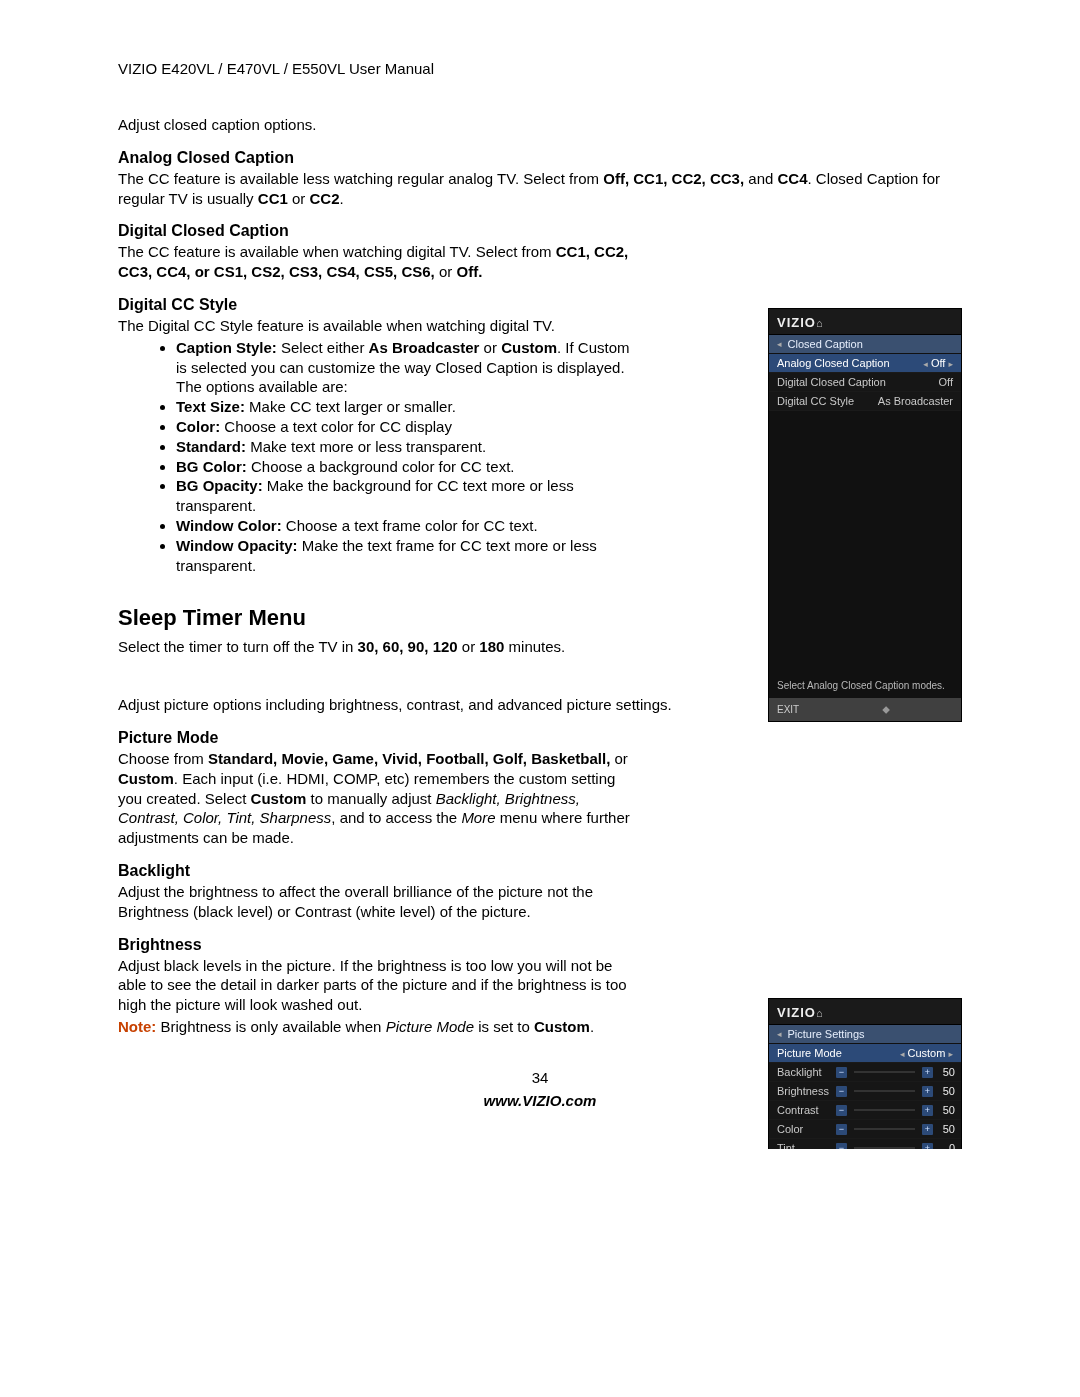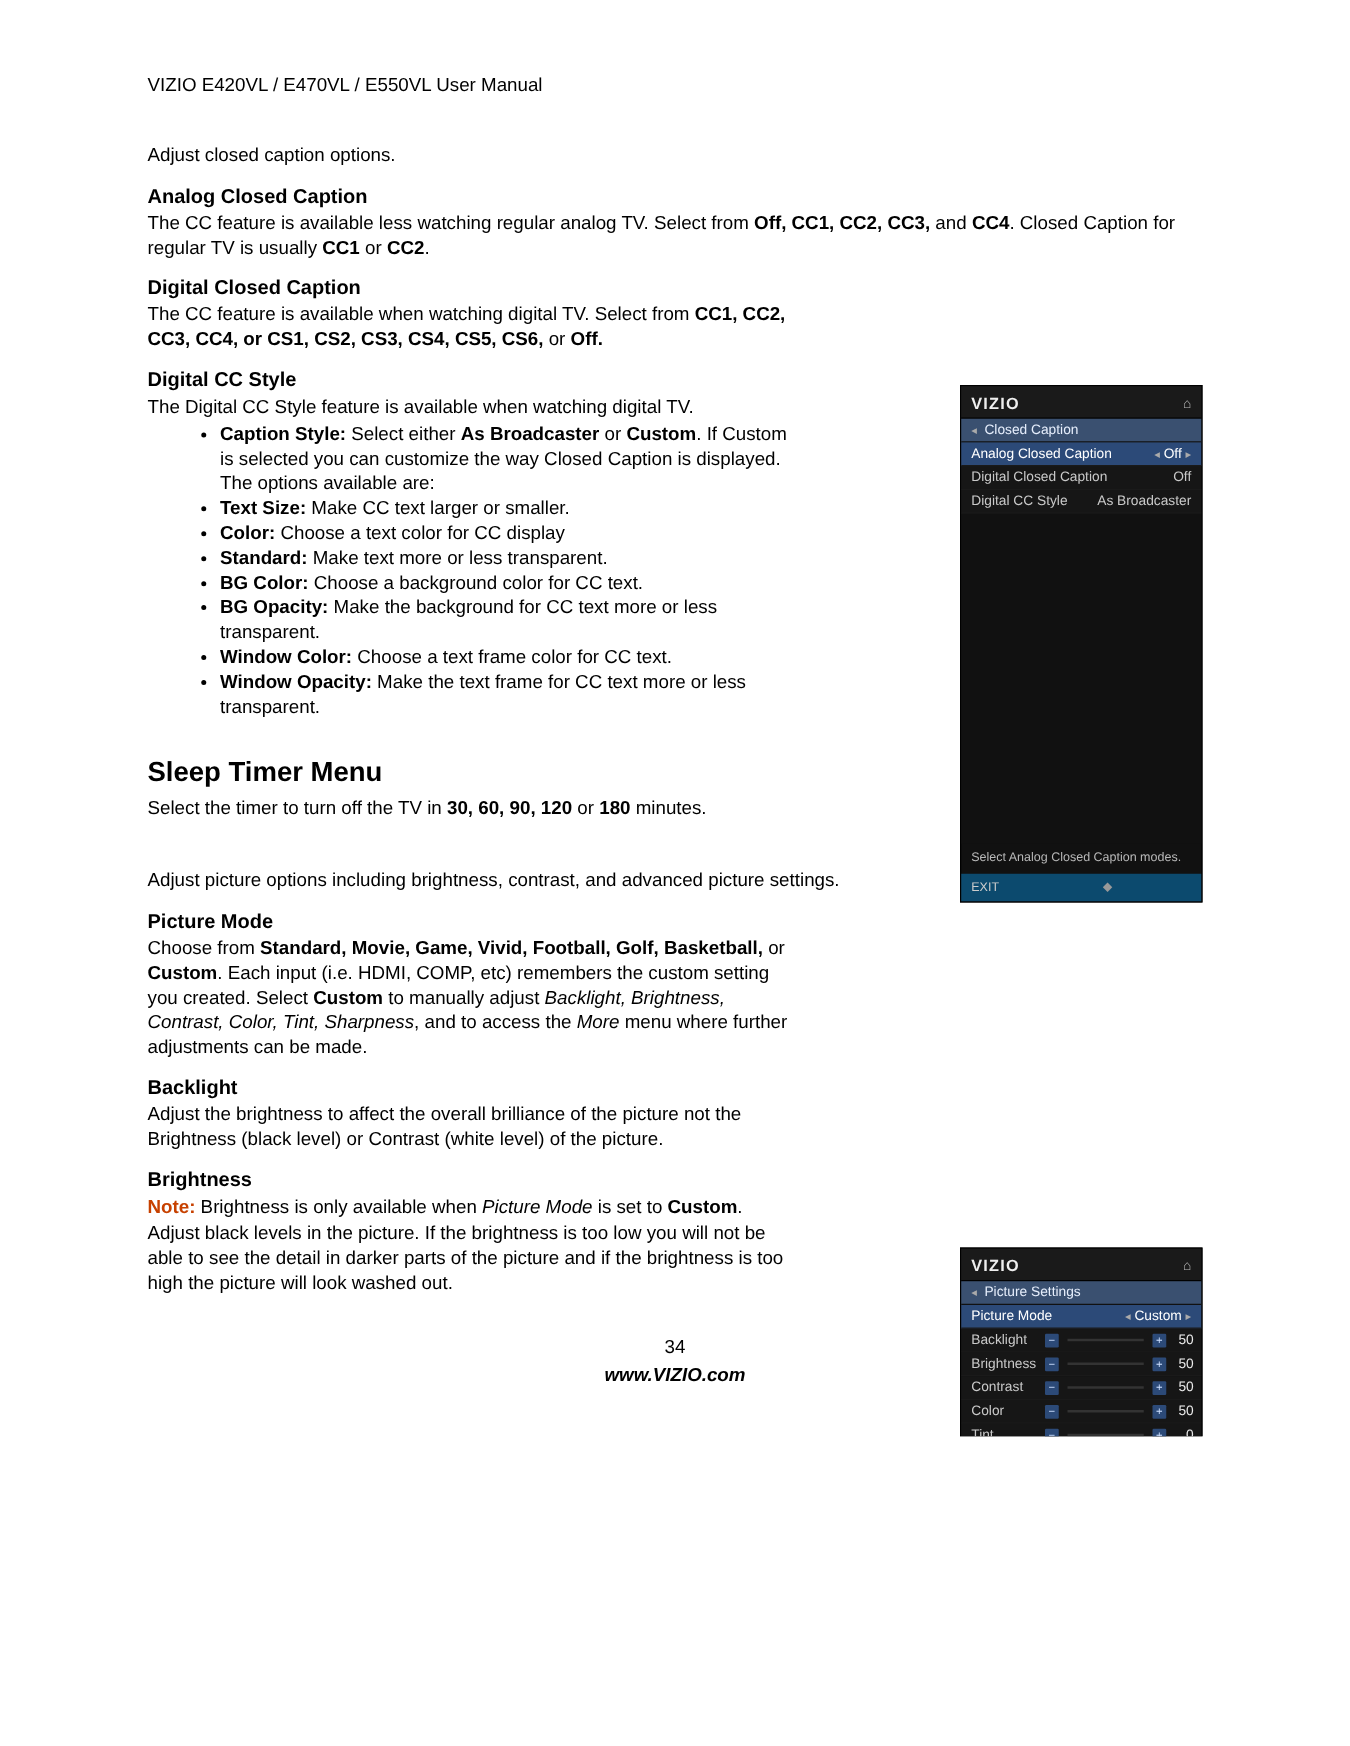--- a/index.html
+++ b/index.html
@@ -57,21 +57,20 @@
   .tv-panel {
     position: absolute;
     width: 192px;
     background: #111;
     color: #c9c9c9;
     font-size: 11px;
     border: 1px solid #000;
   }
   .tv-head {
     display: flex;
-    justify-content: space-between;
     align-items: center;
     padding: 6px 8px 4px 8px;
     background: #1a1a1a;
     border-bottom: 1px solid #000;
   }
   .tv-brand {
     font-family: Arial, sans-serif;
     font-weight: bold;
     font-size: 13px;
     letter-spacing: 1px;
@@ -107,21 +106,21 @@
     font-size: 10px;
     color: #b8b8b8;
     line-height: 1.2;
   }
   .tv-foot {
     display: flex;
     justify-content: flex-start;
     align-items: center;
     gap: 20px;
     padding: 5px 8px;
-    background: #0c4a6e;
+    background: #404040;
     color: #ccc;
     font-size: 10px;
   }
   .tv-foot.icons5 {
     justify-content: space-between;
     gap: 0;
   }
   .v-glyph { color: #999; font-size: 11px; }
   .slider-row {
     display: flex;
@@ -219,24 +218,24 @@
   <div class="wrap-pic">
     <h3>Picture Mode</h3>
     <p>
       <span>Choose from </span><span class="bold">Standard, Movie, Game, Vivid, Football, Golf, Basketball, </span><span>or </span><span class="bold">Custom</span><span>. Each input (i.e. HDMI, COMP, etc) remembers the custom setting you created. Select </span><span class="bold">Custom</span><span> to manually adjust </span><span class="ital">Backlight, Brightness, Contrast, Color, Tint, Sharpness</span><span>, and to access the </span><span class="ital">More</span><span> menu where further adjustments can be made.</span>
     </p>
 
     <h3>Backlight</h3>
     <p>Adjust the brightness to affect the overall brilliance of the picture not the Brightness (black level) or Contrast (white level) of the picture.</p>
 
     <h3>Brightness</h3>
+    <p>Adjust black levels in the picture. If the brightness is too low you will not be able to see the detail in darker parts of the picture and if the brightness is too high the picture will look washed out.</p>
     <p>
       <span class="note-lead">Note:</span><span> Brightness is only available when </span><span class="ital">Picture Mode</span><span> is set to </span><span class="bold">Custom</span><span>.</span>
     </p>
-    <p>Adjust black levels in the picture. If the brightness is too low you will not be able to see the detail in darker parts of the picture and if the brightness is too high the picture will look washed out.</p>
   </div>
 
   <div class="footer">
     <div>34</div>
     <div class="site">www.VIZIO.com</div>
   </div>
 
   <div id="panel-cc" class="tv-panel">
     <div class="tv-head">
       <span class="tv-brand">VIZIO</span>

